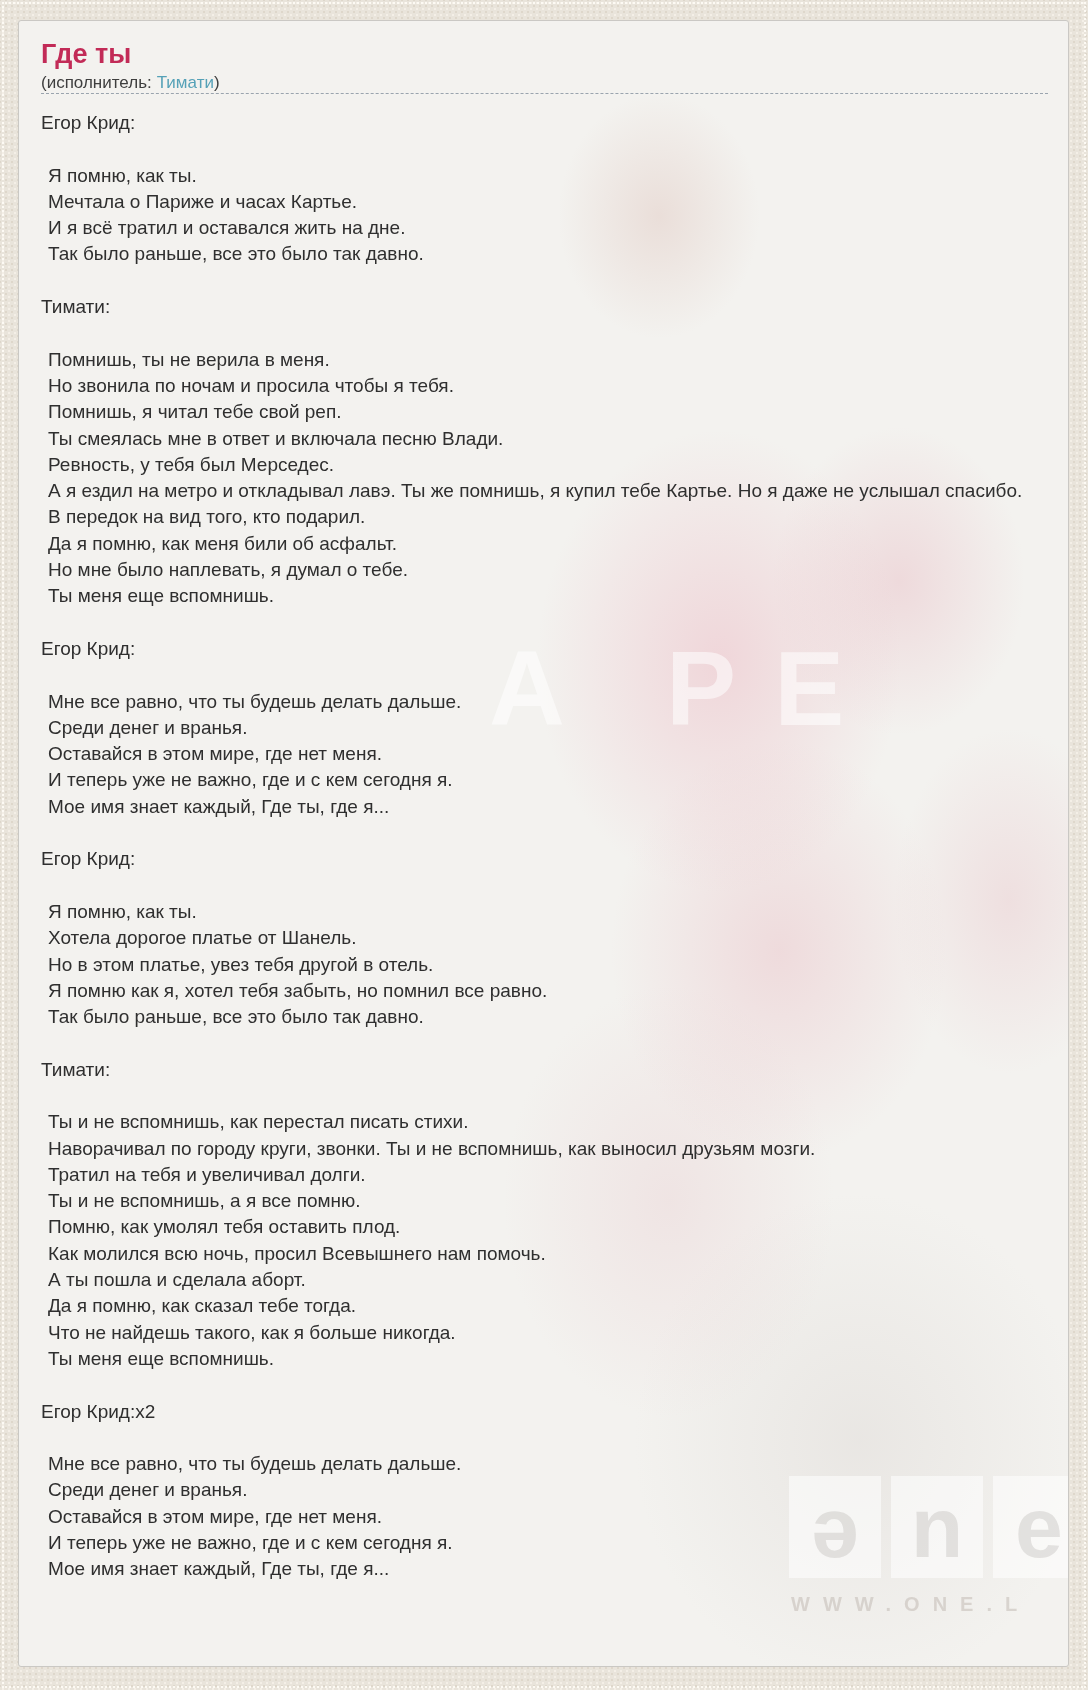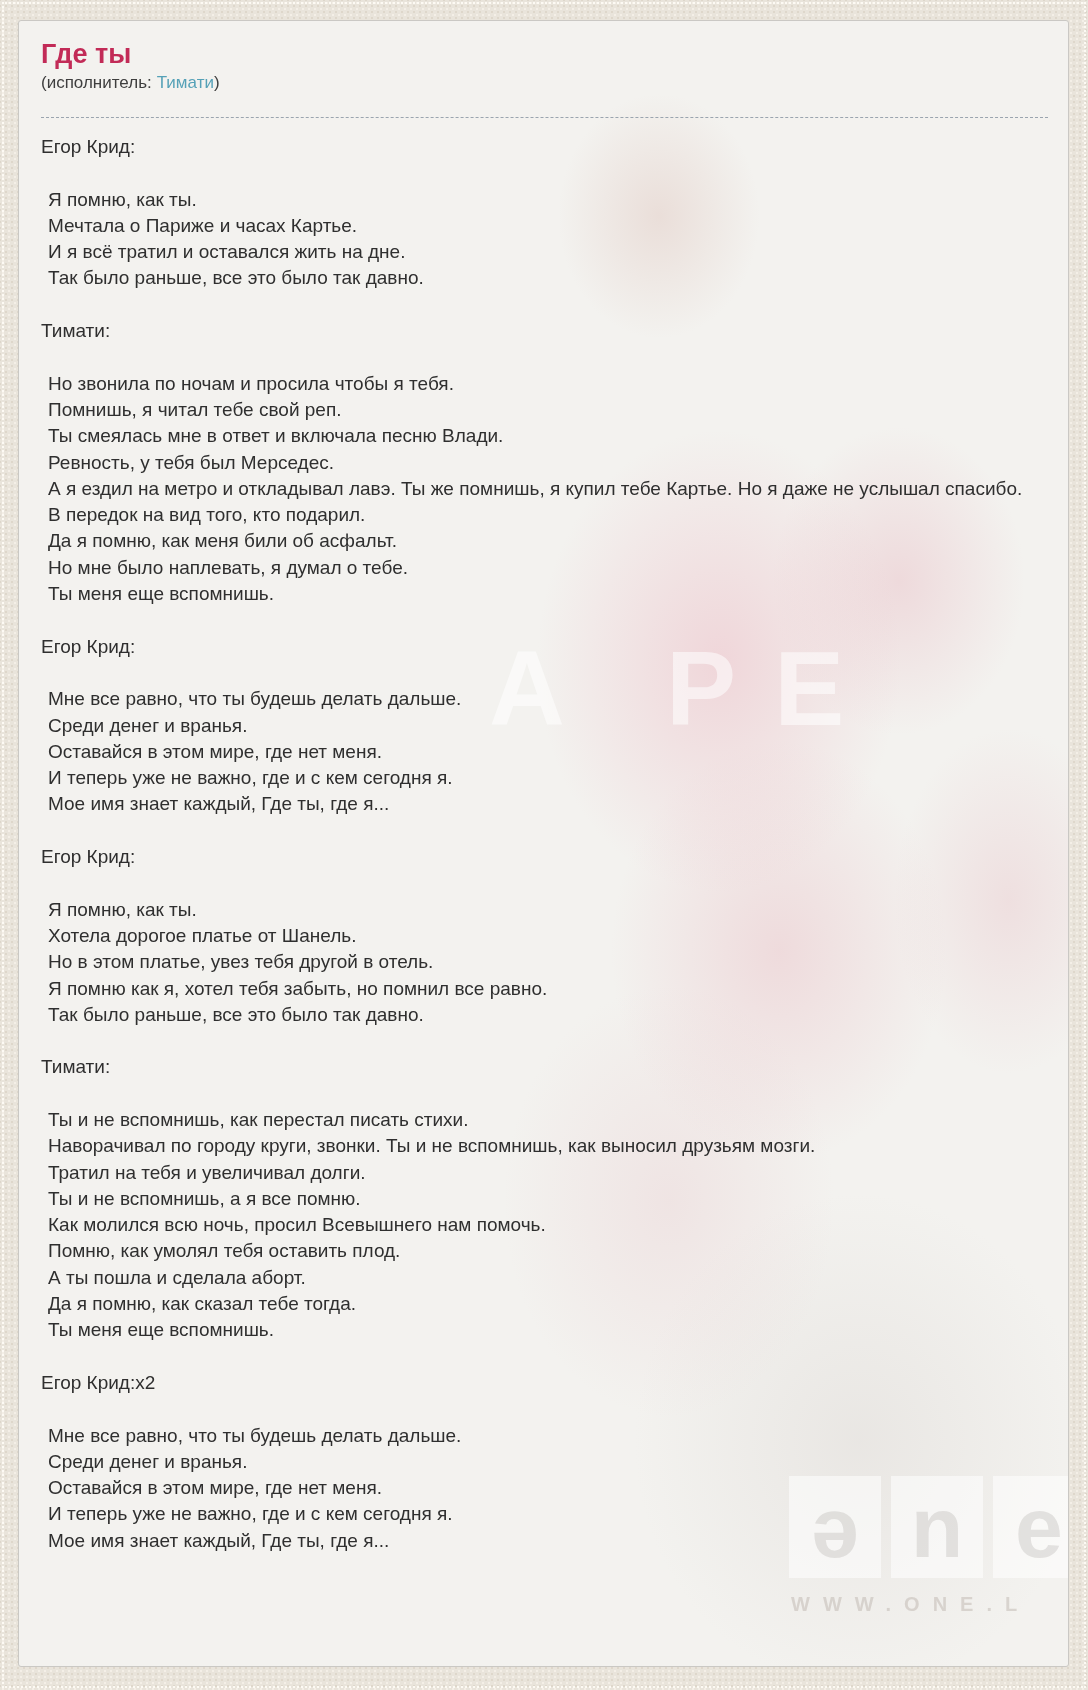--- a/index.html
+++ b/index.html
@@ -63,21 +63,21 @@
     font-size: 20px; font-weight: bold; letter-spacing: 13px;
     color: rgba(168,158,148,0.35); white-space: nowrap;
   }
   .content { position: relative; z-index: 2; padding: 17px 20px 0 22px; }
   .title {
     margin: 0; font-size: 27px; font-weight: 700; line-height: 32px;
     color: #c22b57;
   }
   .artist-line {
     margin-top: 2px; font-size: 17px; line-height: 21px; color: #3e3e3e;
-    padding-bottom: 24px; border-bottom: 1px dashed #9aa4ae;
+    padding-bottom: 0; border-bottom: 1px dashed #9aa4ae;
   }
   .artist-link { color: #55a1b7; text-decoration: none; margin-left: 5px; cursor: pointer; }
   .lyrics {
     margin-top: 16px;
     font-size: 19px; line-height: 26.3px; color: #2f2f2f;
   }
   .lyr-header { margin-bottom: 26.3px; }
   .lyr-section + .lyr-section { margin-top: 26.3px; }
   .lyr-line { white-space: nowrap; margin-left: 7px; }
 </style>
@@ -113,20 +113,21 @@
       <div class="lyrics">
           <div class="lyr-section">
             <div class="lyr-header">Егор Крид:</div>
             <div class="lyr-line">Я помню, как ты.</div>
             <div class="lyr-line">Мечтала о Париже и часах Картье.</div>
             <div class="lyr-line">И я всё тратил и оставался жить на дне.</div>
             <div class="lyr-line">Так было раньше, все это было так давно.</div>
           </div>
           <div class="lyr-section">
             <div class="lyr-header">Тимати:</div>
+            <div class="lyr-line">Помнишь, ты не верила в меня.</div>
             <div class="lyr-line">Но звонила по ночам и просила чтобы я тебя.</div>
             <div class="lyr-line">Помнишь, я читал тебе свой реп.</div>
             <div class="lyr-line">Ты смеялась мне в ответ и включала песню Влади.</div>
             <div class="lyr-line">Ревность, у тебя был Мерседес.</div>
             <div class="lyr-line">А я ездил на метро и откладывал лавэ. Ты же помнишь, я купил тебе Картье. Но я даже не услышал спасибо.</div>
             <div class="lyr-line">В передок на вид того, кто подарил.</div>
             <div class="lyr-line">Да я помню, как меня били об асфальт.</div>
             <div class="lyr-line">Но мне было наплевать, я думал о тебе.</div>
             <div class="lyr-line">Ты меня еще вспомнишь.</div>
           </div>
@@ -145,24 +146,25 @@
             <div class="lyr-line">Но в этом платье, увез тебя другой в отель.</div>
             <div class="lyr-line">Я помню как я, хотел тебя забыть, но помнил все равно.</div>
             <div class="lyr-line">Так было раньше, все это было так давно.</div>
           </div>
           <div class="lyr-section">
             <div class="lyr-header">Тимати:</div>
             <div class="lyr-line">Ты и не вспомнишь, как перестал писать стихи.</div>
             <div class="lyr-line">Наворачивал по городу круги, звонки. Ты и не вспомнишь, как выносил друзьям мозги.</div>
             <div class="lyr-line">Тратил на тебя и увеличивал долги.</div>
             <div class="lyr-line">Ты и не вспомнишь, а я все помню.</div>
+            <div class="lyr-line">Помню, как умолял тебя оставить плод.</div>
             <div class="lyr-line">Как молился всю ночь, просил Всевышнего нам помочь.</div>
-            <div class="lyr-line">Помню, как умолял тебя оставить плод.</div>
             <div class="lyr-line">А ты пошла и сделала аборт.</div>
             <div class="lyr-line">Да я помню, как сказал тебе тогда.</div>
+            <div class="lyr-line">Что не найдешь такого, как я больше никогда.</div>
             <div class="lyr-line">Ты меня еще вспомнишь.</div>
           </div>
           <div class="lyr-section">
             <div class="lyr-header">Егор Крид:x2</div>
             <div class="lyr-line">Мне все равно, что ты будешь делать дальше.</div>
             <div class="lyr-line">Среди денег и вранья.</div>
             <div class="lyr-line">Оставайся в этом мире, где нет меня.</div>
             <div class="lyr-line">И теперь уже не важно, где и с кем сегодня я.</div>
             <div class="lyr-line">Мое имя знает каждый, Где ты, где я...</div>
           </div>

